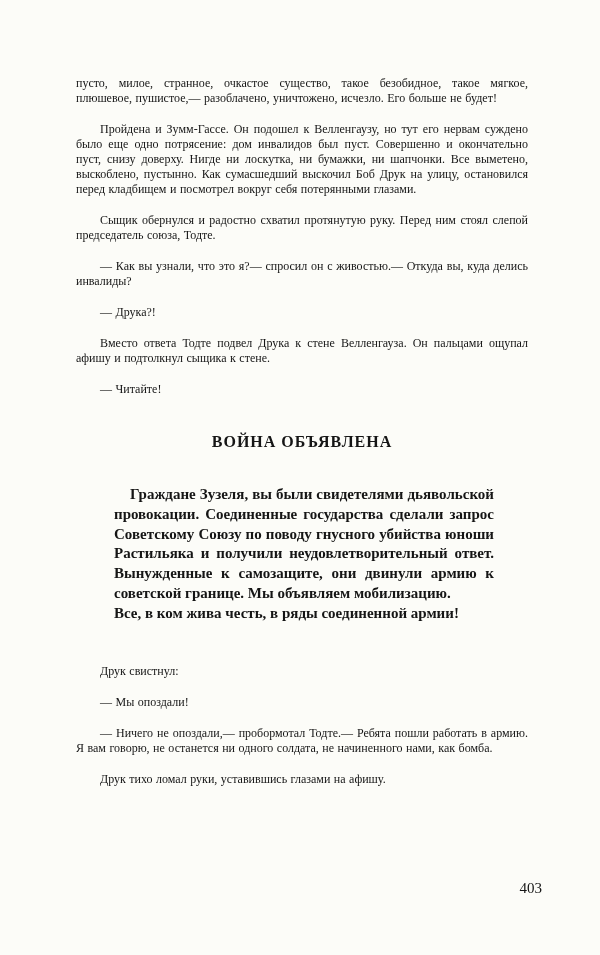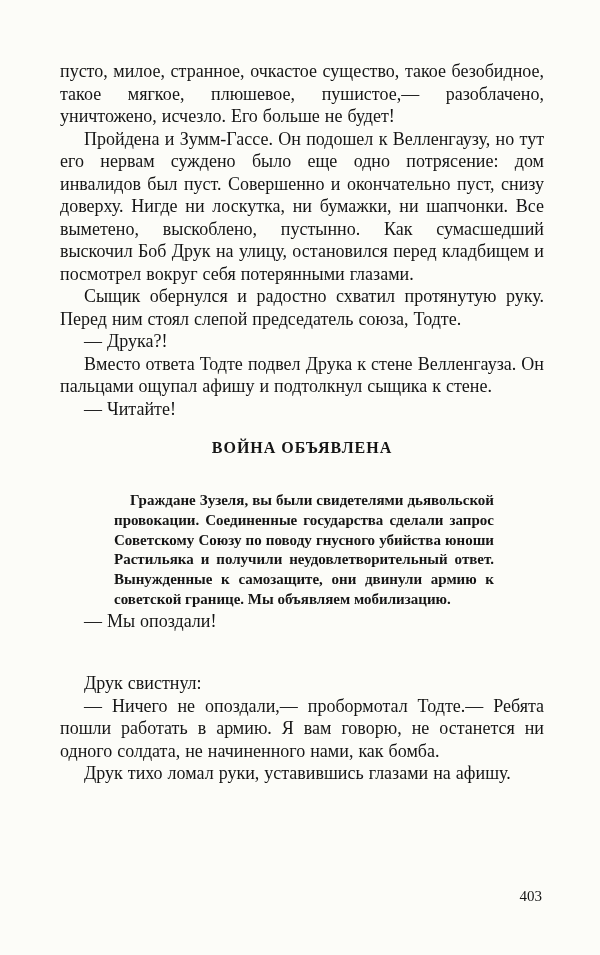--- a/index.html
+++ b/index.html
@@ -16,31 +16,31 @@
     color: #151515;
     font-family: "Liberation Serif", "DejaVu Serif", serif;
     position: relative;
     padding: 60px 56px 0 60px;
     overflow: hidden;
   }
   .text-block {
     width: 100%;
   }
   .para {
-    margin: 0;
-    font-size: 18px;
+    margin: 16px;
+    font-size: 12px;
     line-height: 1.25;
     text-align: justify;
     word-spacing: 0.5px;
   }
   .para.indent {
     text-indent: 24px;
   }
   .heading {
-    margin: 19px 0 34px 0;
+    margin: 36px 0 34px 0;
     text-align: center;
     font-size: 16px;
     font-weight: bold;
     letter-spacing: 1px;
   }
   .poster {
     margin: 0 50px 0 54px;
   }
   .poster p {
     margin: 0;
@@ -51,45 +51,47 @@
   }
   .poster p.indent {
     text-indent: 16px;
   }
   .gap-top {
     margin-top: 40px;
   }
   .page-number {
     position: absolute;
     right: 58px;
-    bottom: 50px;
+    bottom: 58px;
     font-size: 15px;
     color: #151515;
   }
 </style>
 </head>
 <body>
 
 <div class="page">
   <div class="text-block">
 
     <p class="para">пусто, милое, странное, очкастое существо, такое безобидное, такое мягкое, плюшевое, пушистое,— разоблачено, уничтожено, исчезло. Его больше не будет!</p>
     <p class="para indent">Пройдена и Зумм-Гассе. Он подошел к Велленгаузу, но тут его нервам суждено было еще одно потрясение: дом инвалидов был пуст. Совершенно и окончательно пуст, снизу доверху. Нигде ни лоскутка, ни бумажки, ни шапчонки. Все выметено, выскоблено, пустынно. Как сумасшедший выскочил Боб Друк на улицу, остановился перед кладбищем и посмотрел вокруг себя потерянными глазами.</p>
     <p class="para indent">Сыщик обернулся и радостно схватил протянутую руку. Перед ним стоял слепой председатель союза, Тодте.</p>
+    <p class="para indent">— Как вы узнали, что это я?— спросил он с живостью.— Откуда вы, куда делись инвалиды?</p>
     <p class="para indent">— Друка?!</p>
     <p class="para indent">Вместо ответа Тодте подвел Друка к стене Велленгауза. Он пальцами ощупал афишу и подтолкнул сыщика к стене.</p>
     <p class="para indent">— Читайте!</p>
 
     <h2 class="heading">ВОЙНА ОБЪЯВЛЕНА</h2>
 
     <div class="poster">
       <p class="indent">Граждане Зузеля, вы были свидетелями дьявольской провокации. Соединенные государства сделали запрос Советскому Союзу по поводу гнусного убийства юноши Растильяка и получили неудовлетворительный ответ. Вынужденные к самозащите, они двинули армию к советской границе. Мы объявляем мобилизацию.</p>
+      <p>Все, в ком жива честь, в ряды соединенной армии!</p>
     </div>
 
+    <p class="para indent gap-top">Друк свистнул:</p>
     <p class="para indent">— Мы опоздали!</p>
-    <p class="para indent gap-top">Друк свистнул:</p>
     <p class="para indent">— Ничего не опоздали,— пробормотал Тодте.— Ребята пошли работать в армию. Я вам говорю, не останется ни одного солдата, не начиненного нами, как бомба.</p>
     <p class="para indent">Друк тихо ломал руки, уставившись глазами на афишу.</p>
 
   </div>
 
   <div class="page-number">403</div>
 </div>
 
 </body></html>

